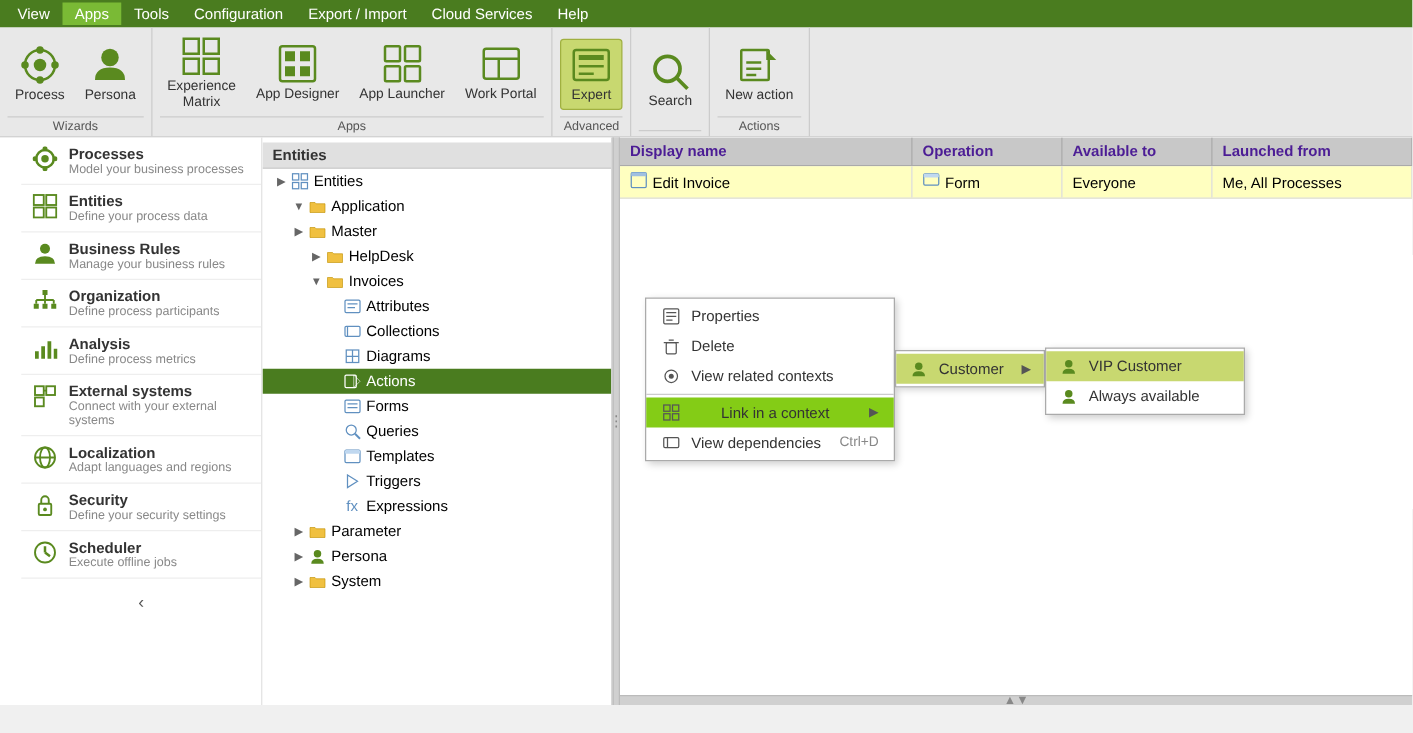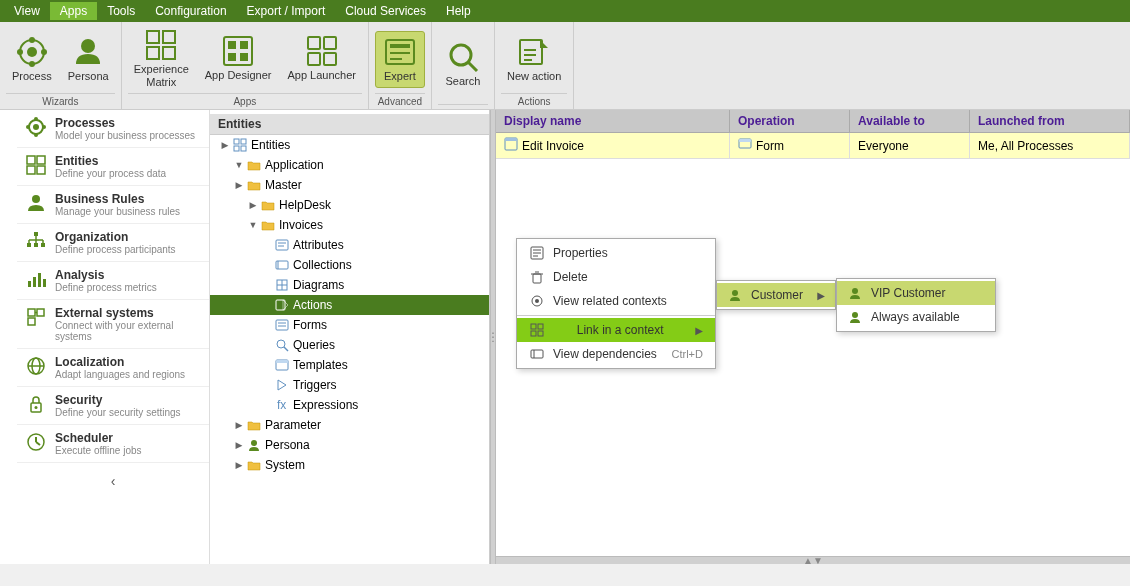--- a/index.html
+++ b/index.html
@@ -246,20 +246,30 @@
         <div class="btn-icon">
           <svg width="32" height="32" viewBox="0 0 32 32">
             <rect x="2" y="2" width="12" height="12" rx="1" fill="none" stroke="#5a8a1f" stroke-width="2"></rect>
             <rect x="18" y="2" width="12" height="12" rx="1" fill="none" stroke="#5a8a1f" stroke-width="2"></rect>
             <rect x="2" y="18" width="12" height="12" rx="1" fill="none" stroke="#5a8a1f" stroke-width="2"></rect>
             <rect x="18" y="18" width="12" height="12" rx="1" fill="none" stroke="#5a8a1f" stroke-width="2"></rect>
           </svg>
         </div>
         <span class="btn-label">App Launcher</span>
       </div>
+      <div class="ribbon-btn">
+        <div class="btn-icon">
+          <svg width="32" height="32" viewBox="0 0 32 32">
+            <rect x="2" y="4" width="28" height="24" rx="2" fill="none" stroke="#5a8a1f" stroke-width="2"></rect>
+            <line x1="2" y1="12" x2="30" y2="12" stroke="#5a8a1f" stroke-width="2"></line>
+            <line x1="14" y1="12" x2="14" y2="28" stroke="#5a8a1f" stroke-width="2"></line>
+          </svg>
+        </div>
+        <span class="btn-label">Work Portal</span>
+      </div>
     </div>
     <div class="ribbon-group-label">Apps</div>
   </div>
 
   <div class="ribbon-group">
     <div class="ribbon-buttons">
       <div class="ribbon-btn active">
         <div class="btn-icon">
           <svg width="32" height="32" viewBox="0 0 32 32">
             <rect x="2" y="4" width="28" height="24" rx="2" fill="none" stroke="#5a8a1f" stroke-width="2"></rect>

